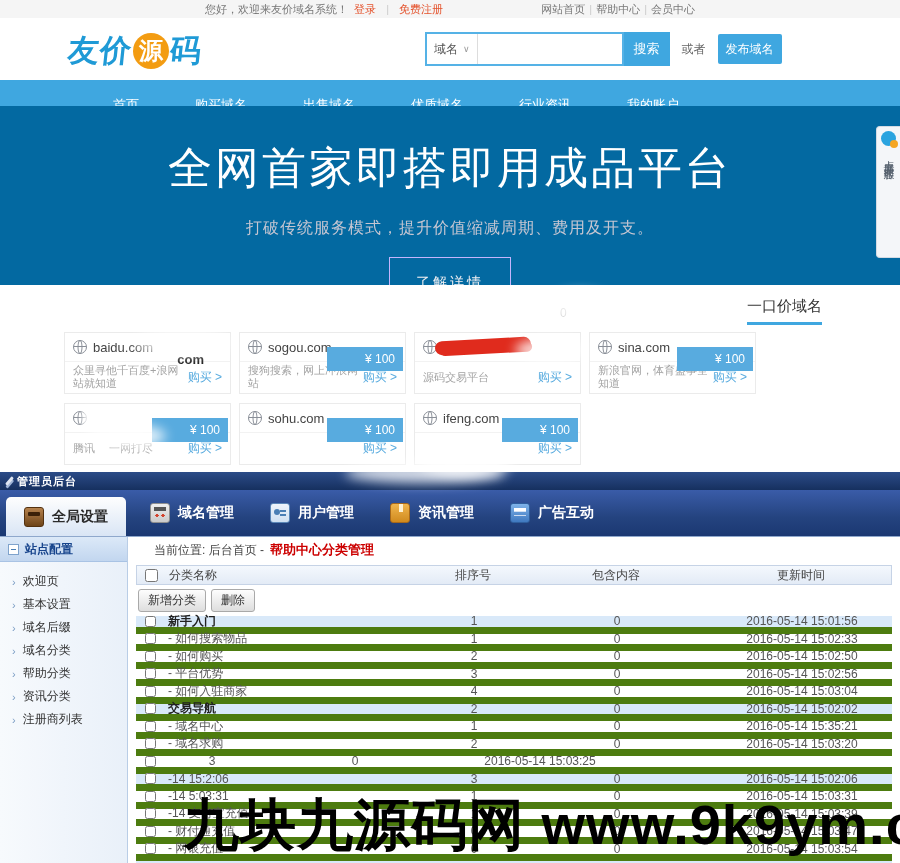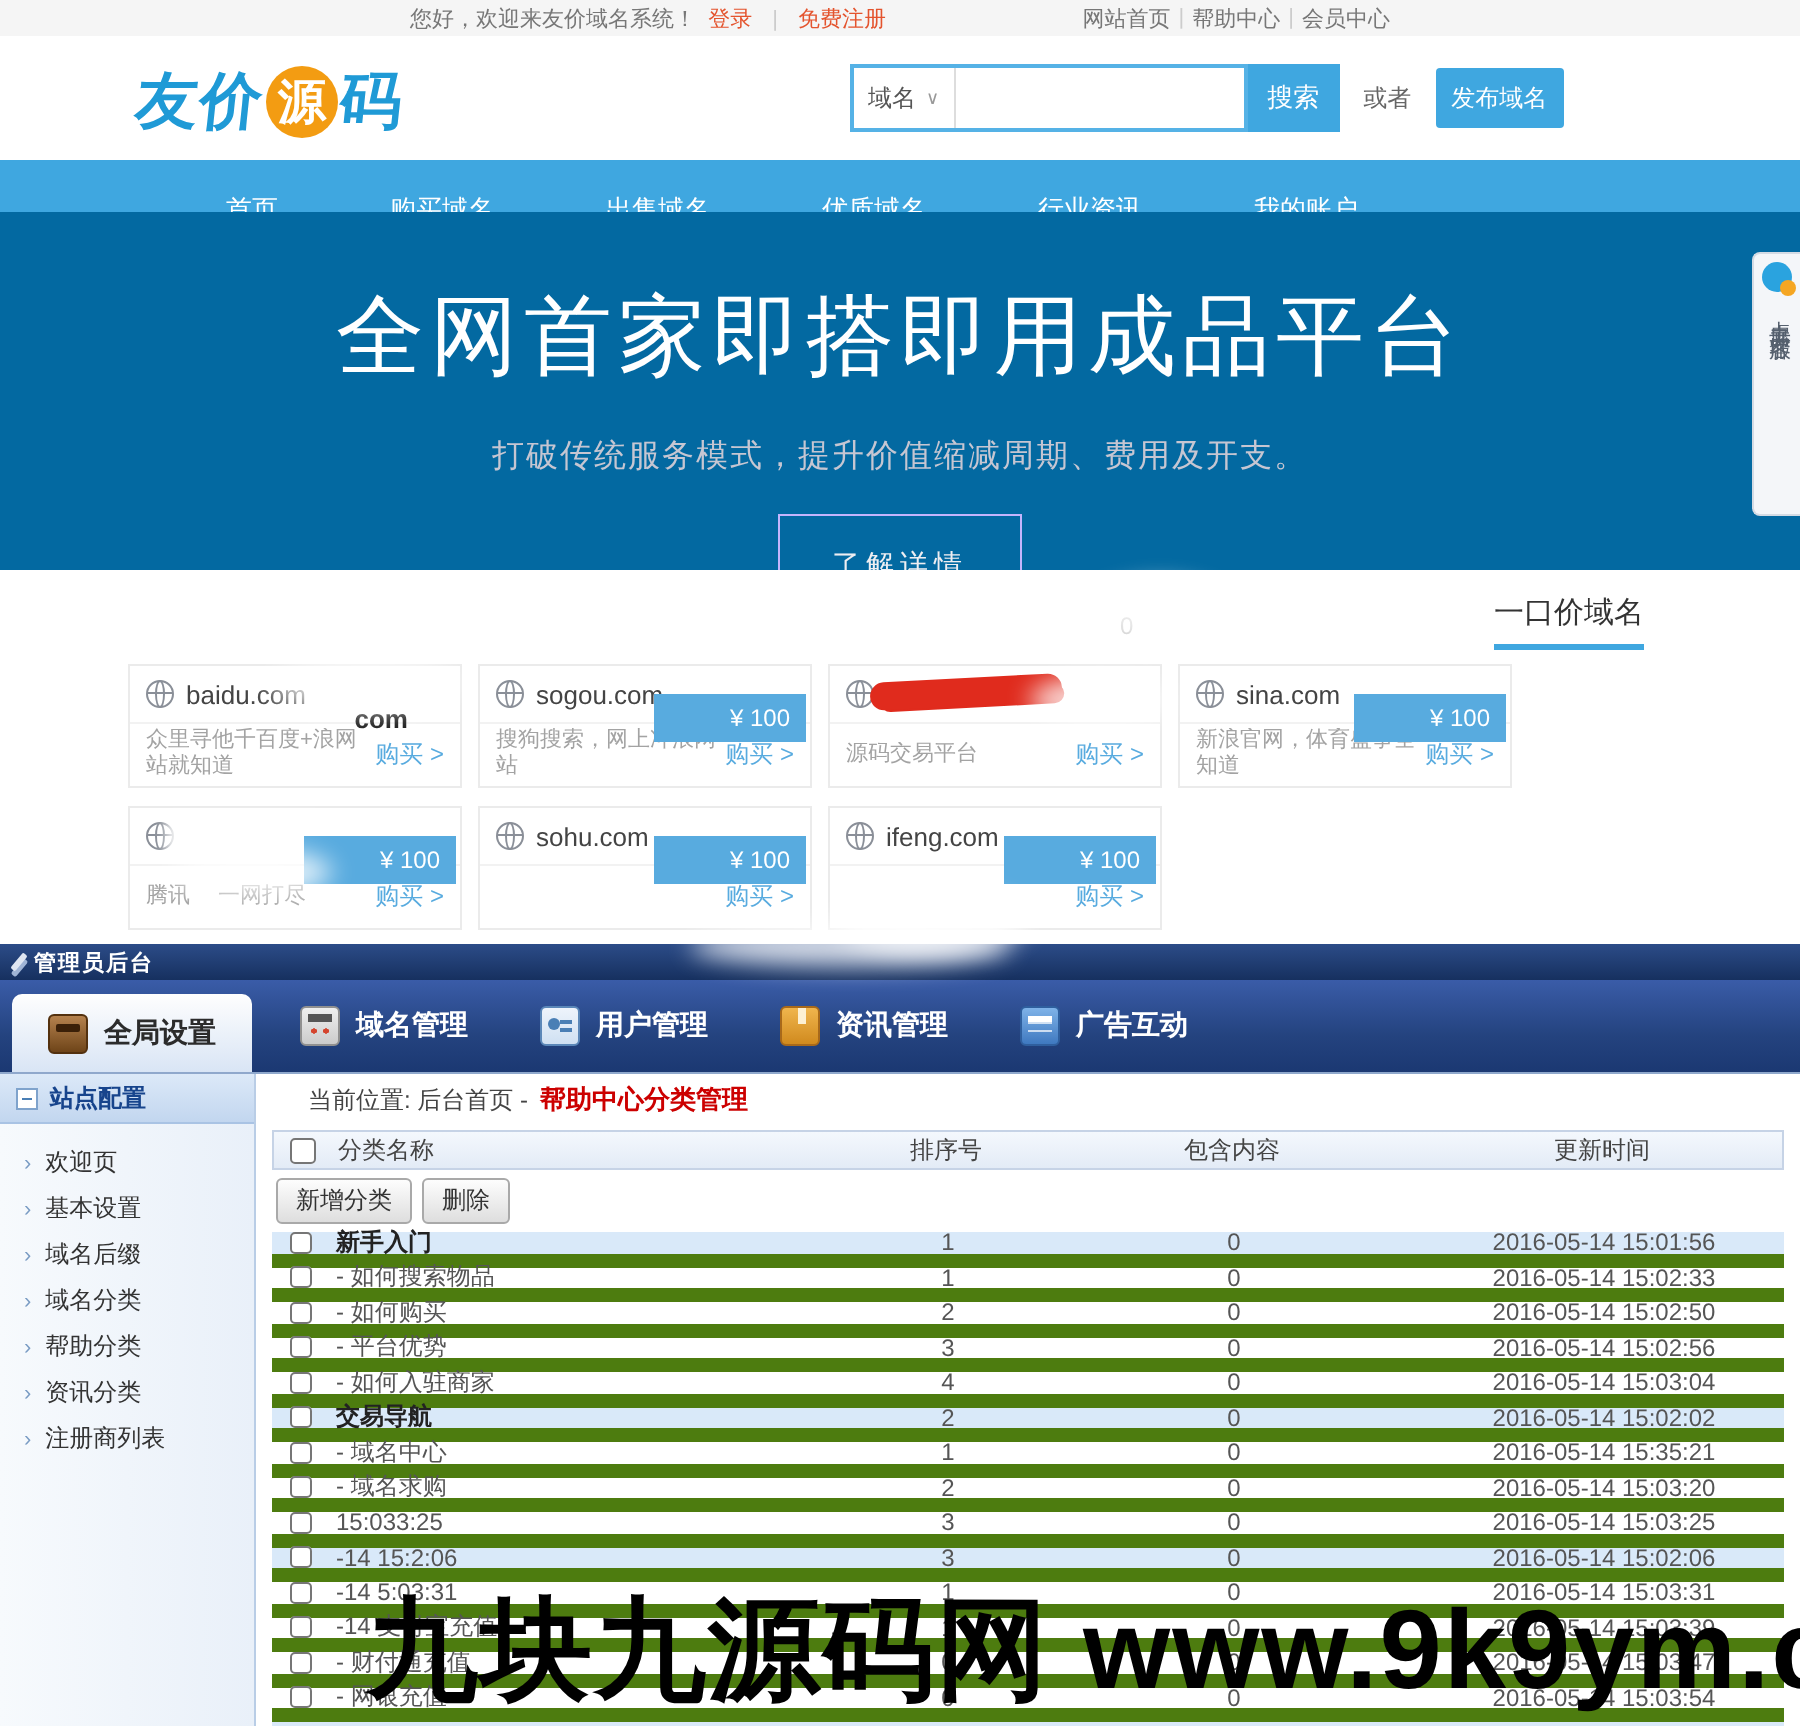--- a/index.html
+++ b/index.html
@@ -430,21 +430,20 @@
                 </span>
                 <span class="c-name">- 域名求购</span>
                 <span class="c-sort">2</span>
                 <span class="c-cnt">0</span>
                 <span class="c-date">2016-05-14 15:03:20</span>
               </div>
               <div class="trow">
                 <span class="c-cb">
                   <input type="checkbox" style="">
                 </span>
-                <span class="c-name">15:033:25</span>
                 <span class="c-sort">3</span>
                 <span class="c-cnt">0</span>
                 <span class="c-date">2016-05-14 15:03:25</span>
               </div>
               <div class="trow hl">
                 <span class="c-cb">
                   <input type="checkbox" style="">
                 </span>
                 <span class="c-name">-14 15:2:06</span>
                 <span class="c-sort">3</span>

